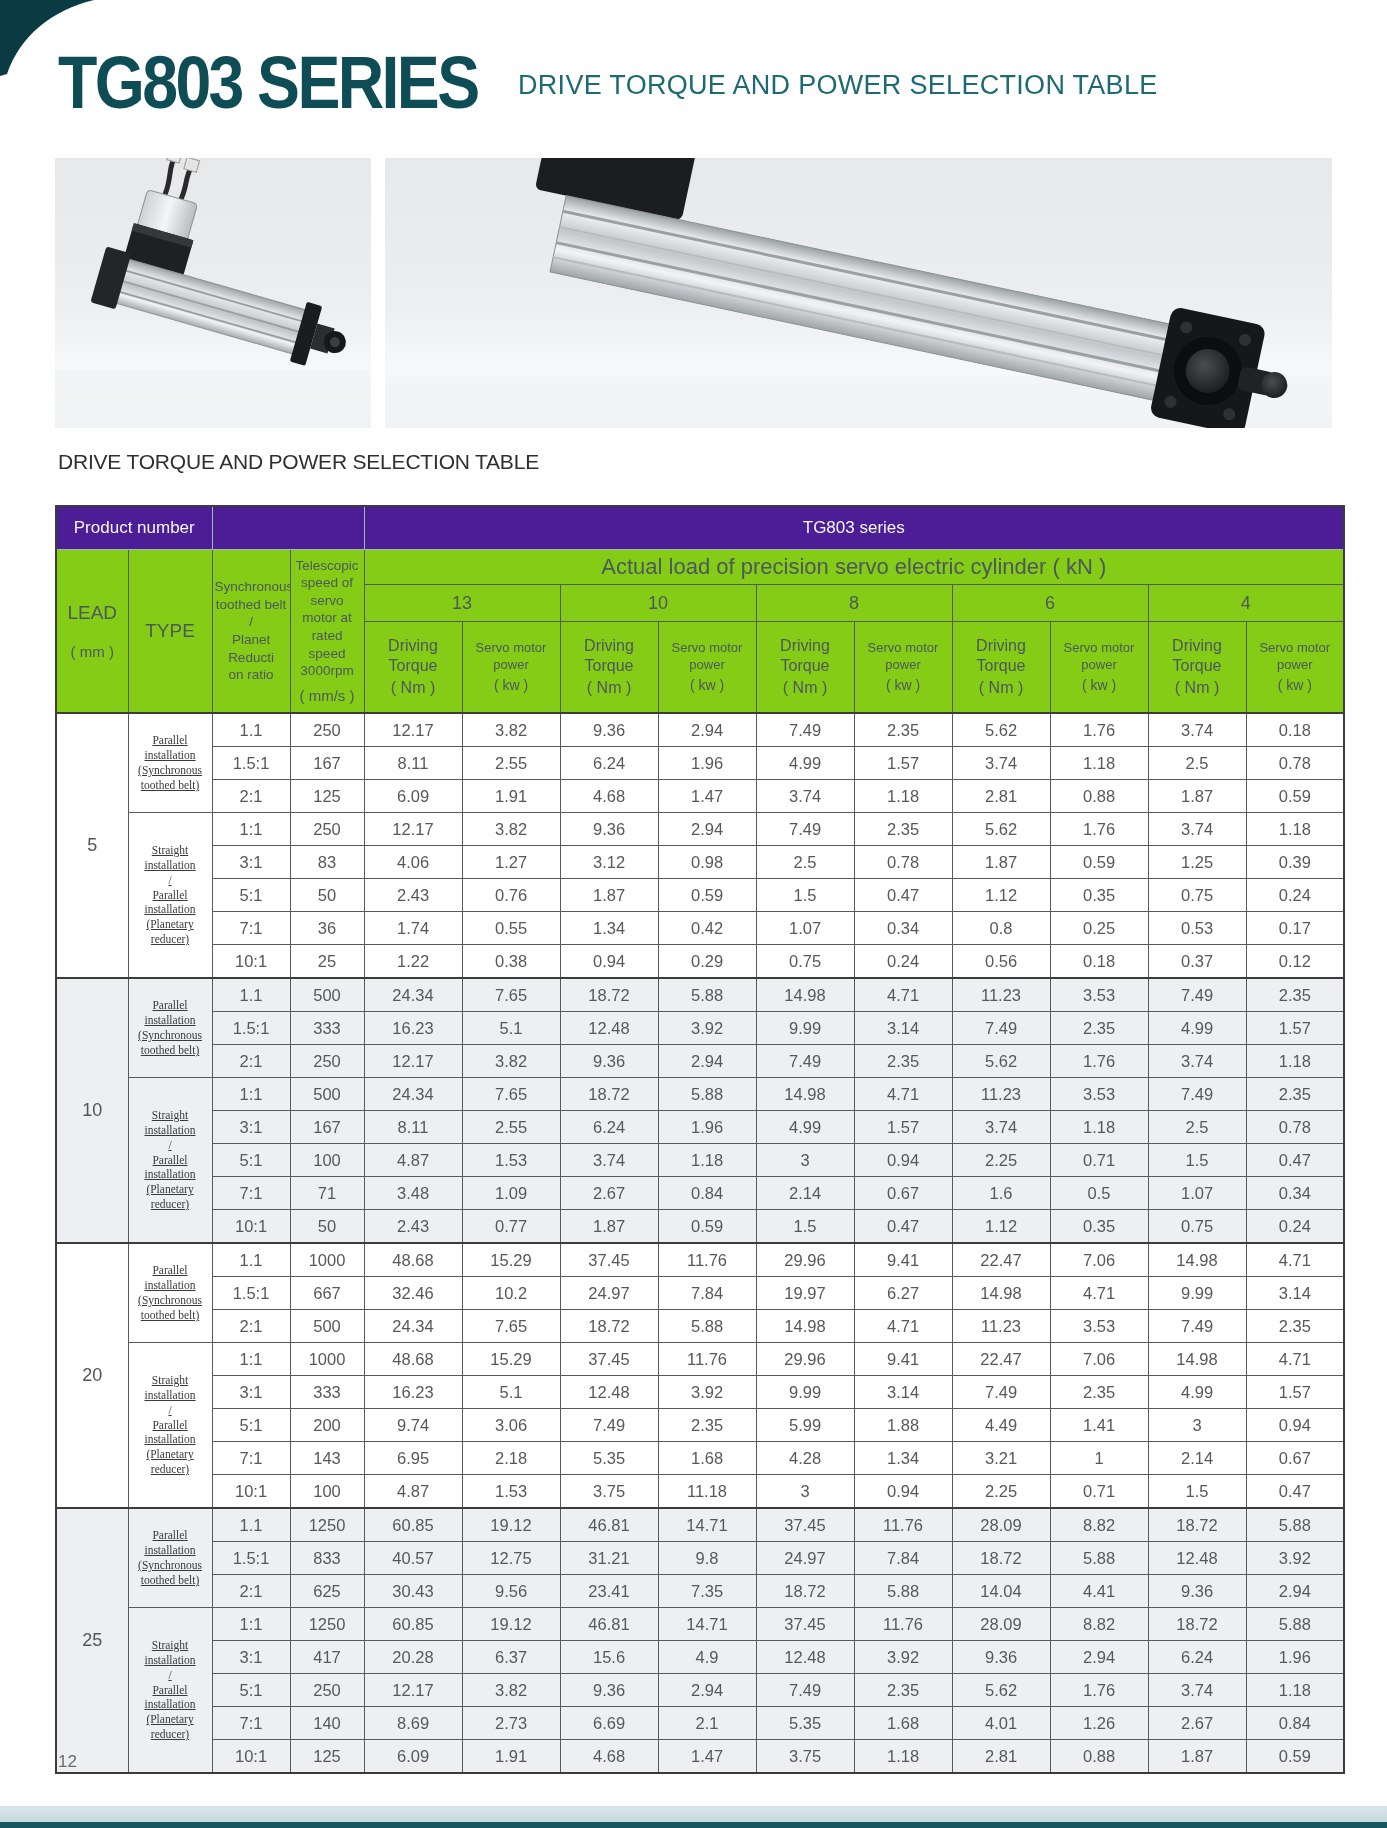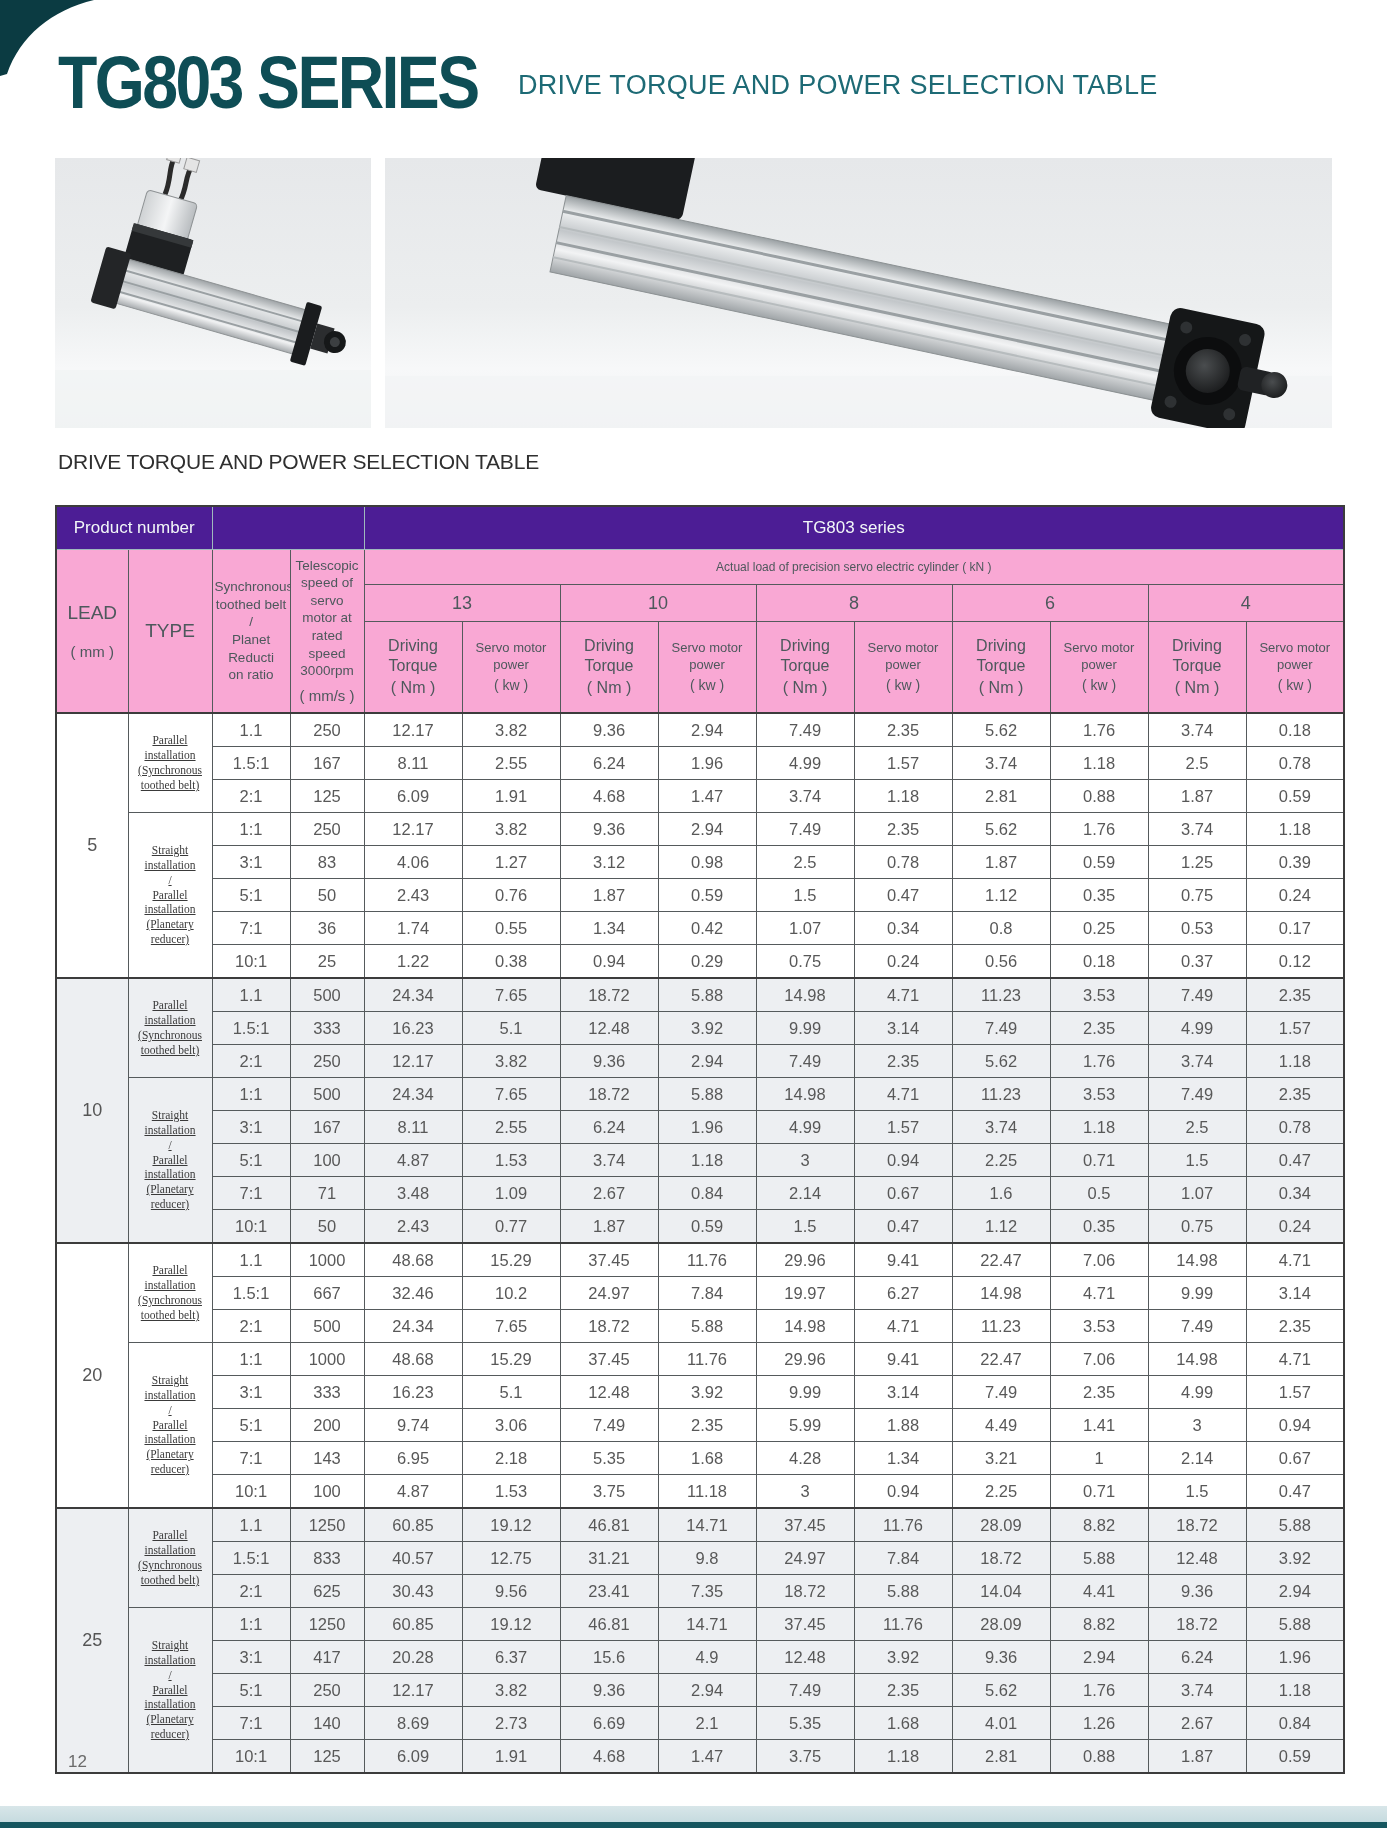--- a/index.html
+++ b/index.html
@@ -28,44 +28,44 @@
   
   .table-wrap { position:absolute; left:55px; top:505px; width:1292px; }
   table.sel { border-collapse:collapse; table-layout:fixed; width:1290px; height:1243px;
               border:2px solid #3c3c3c; }
   table.sel th, table.sel td { border:1px solid #555a5c; padding:0 2px; text-align:center;
                                vertical-align:middle; overflow:hidden; }
 
   tr.teal-row th { background:#4c1d95; color:#f2f7f8; font-size:17px; font-weight:normal;
                    height:42px; border:1px solid #9fb9bd; border-top:2px solid #3c3c3c; }
 
-  .hdr { background:#f9a8d4; color:#4d585c; font-weight:normal; }
+  .hdr { background:#84cc16; color:#4d585c; font-weight:normal; }
   tr.subhead th { height:34px; }
   .lead-h, .type-h { font-size:19px; }
   .lead-h .unit, .speed-h .unit { display:block; font-size:15px; margin-top:19px; }
   .ratio-h { font-size:13.5px; white-space:pre-line; line-height:1.3; }
   .speed-h { font-size:13.5px; line-height:1.3; padding:0 4px; }
   .speed-h .unit { font-size:15px; margin-top:6px; }
-  .load-h { font-size:12px; }
+  .load-h { font-size:22px; }
   tr.load-cols th { height:36px; font-size:18px; }
   tr.unit-cols th { height:90px; }
   .torque-h { font-size:16px; line-height:1.25; }
   .torque-h .unit, .power-h .unit { display:block; margin-top:2px; }
   .power-h { font-size:13px; line-height:1.3; }
   .power-h .unit { font-size:14px; }
 
   tbody td { color:#585858; font-size:16.5px; background:#ffffff; height:32px; }
   tbody tr.alt td { background:#edeff2; }
   tbody tr.group-start td { border-top:2px solid #3c3c3c; }
   td.lead-cell { font-size:18px; color:#555; }
   td.type-cell { font-family:"Liberation Serif", serif; font-size:11.5px; color:#3a3a3a;
                  white-space:pre-line; line-height:1.3; padding:0 1px;text-decoration:underline; }
 
   
-  .page-number { position:absolute; left:68px; top:1752px; font-size:17px; color:#6a6a6a; }
+  .page-number { position:absolute; left:58px; top:1752px; font-size:17px; color:#6a6a6a; }
   .footer-band { position:absolute; left:0; top:1806px; width:1387px; height:16px;
                  background:linear-gradient(180deg,#d8e6e9,#c6dbdf); }
   .footer-line { position:absolute; left:0; top:1822px; width:1387px; height:6px; background:#15565f; }
 </style>
 </head>
 <body>
 
 <svg class="corner-swoosh" width="96" height="76" viewBox="0 0 96 76">
   <path d="M0,0 L94,0 C52,10 20,36 7,74 L0,76 Z" fill="#0b3b42"></path>
 </svg>

